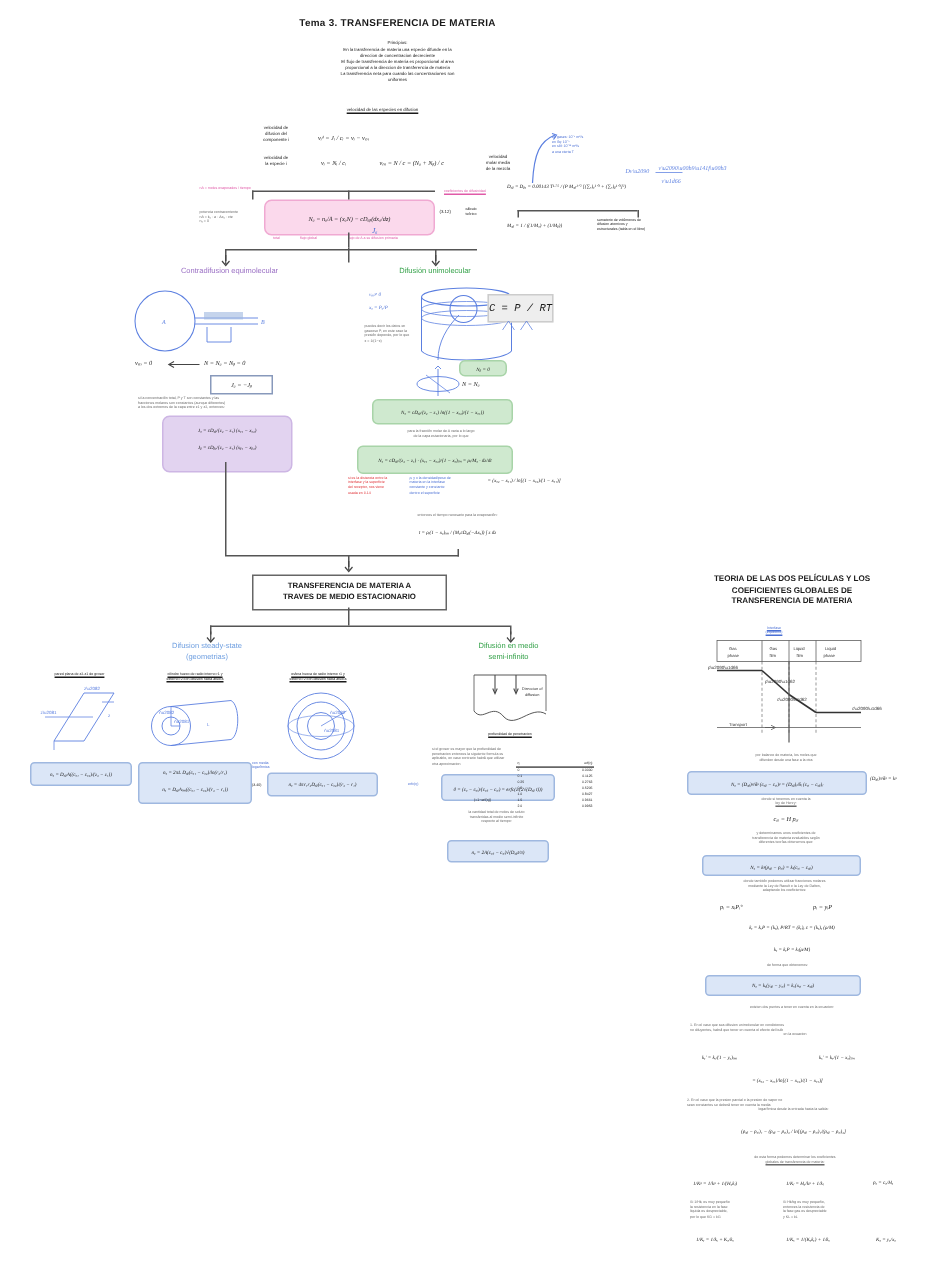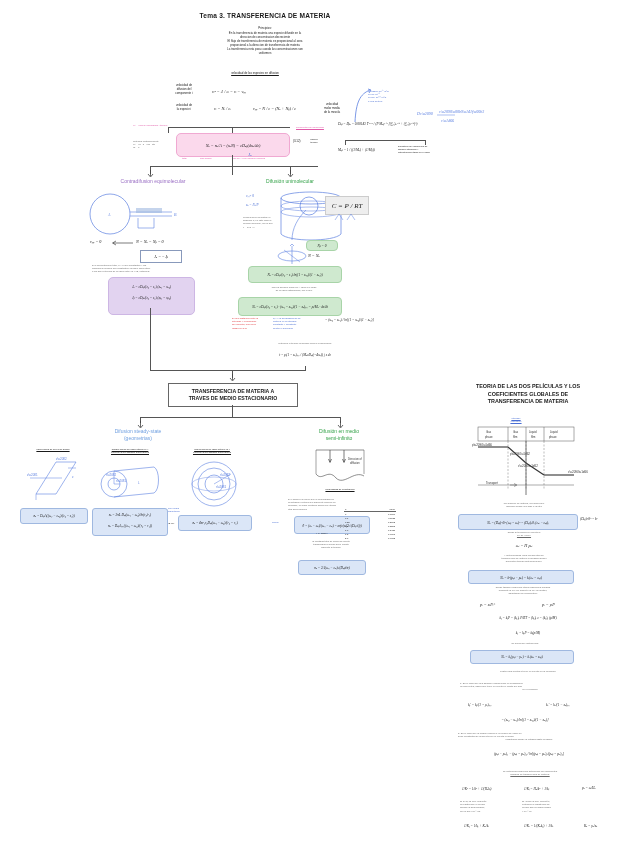--- a/index.html
+++ b/index.html
@@ -8,21 +8,21 @@
     font-family:"Liberation Sans", sans-serif;
     color:#1a1a1a;position:relative;overflow:hidden;
   }
   .page{position:relative;width:618px;height:848px;}
   .abs{position:absolute;}
   .ctr{text-align:center;}
   .title{font-size:6.6px;font-weight:bold;letter-spacing:.2px;}
   .h2{font-size:6.2px;font-weight:bold;line-height:8px;}
   .tiny2{font-size:2.9px;line-height:3.9px;}
   .micro{font-size:2.4px;line-height:3.2px;}
-  .eq{font-family:Liberation Serif, serif;font-style:italic;}
+  .eq{font-family:Liberation Mono, monospace;font-style:italic;}
   .eqs{font-family:"Liberation Serif", serif;font-size:4.2px;font-style:italic;}
   .eqxs{font-family:"Liberation Serif", serif;font-size:3.4px;font-style:italic;}
   .ul{text-decoration:underline;}
   .blue{color:#4a6fd4;}
   .pink{color:#e05aa8;}
   .red{color:#e0353a;}
   .grey{color:#6b6b6b;}
   .boxpink{background:#fbd9ec;border:1px solid #f0a9d2;border-radius:5px;}
   .boxpurple{background:#e2d3f0;border:1px solid #cdb6e4;border-radius:5px;}
   .boxgreen{background:#cfe9cf;border:1px solid #a8d4a8;border-radius:4px;}

